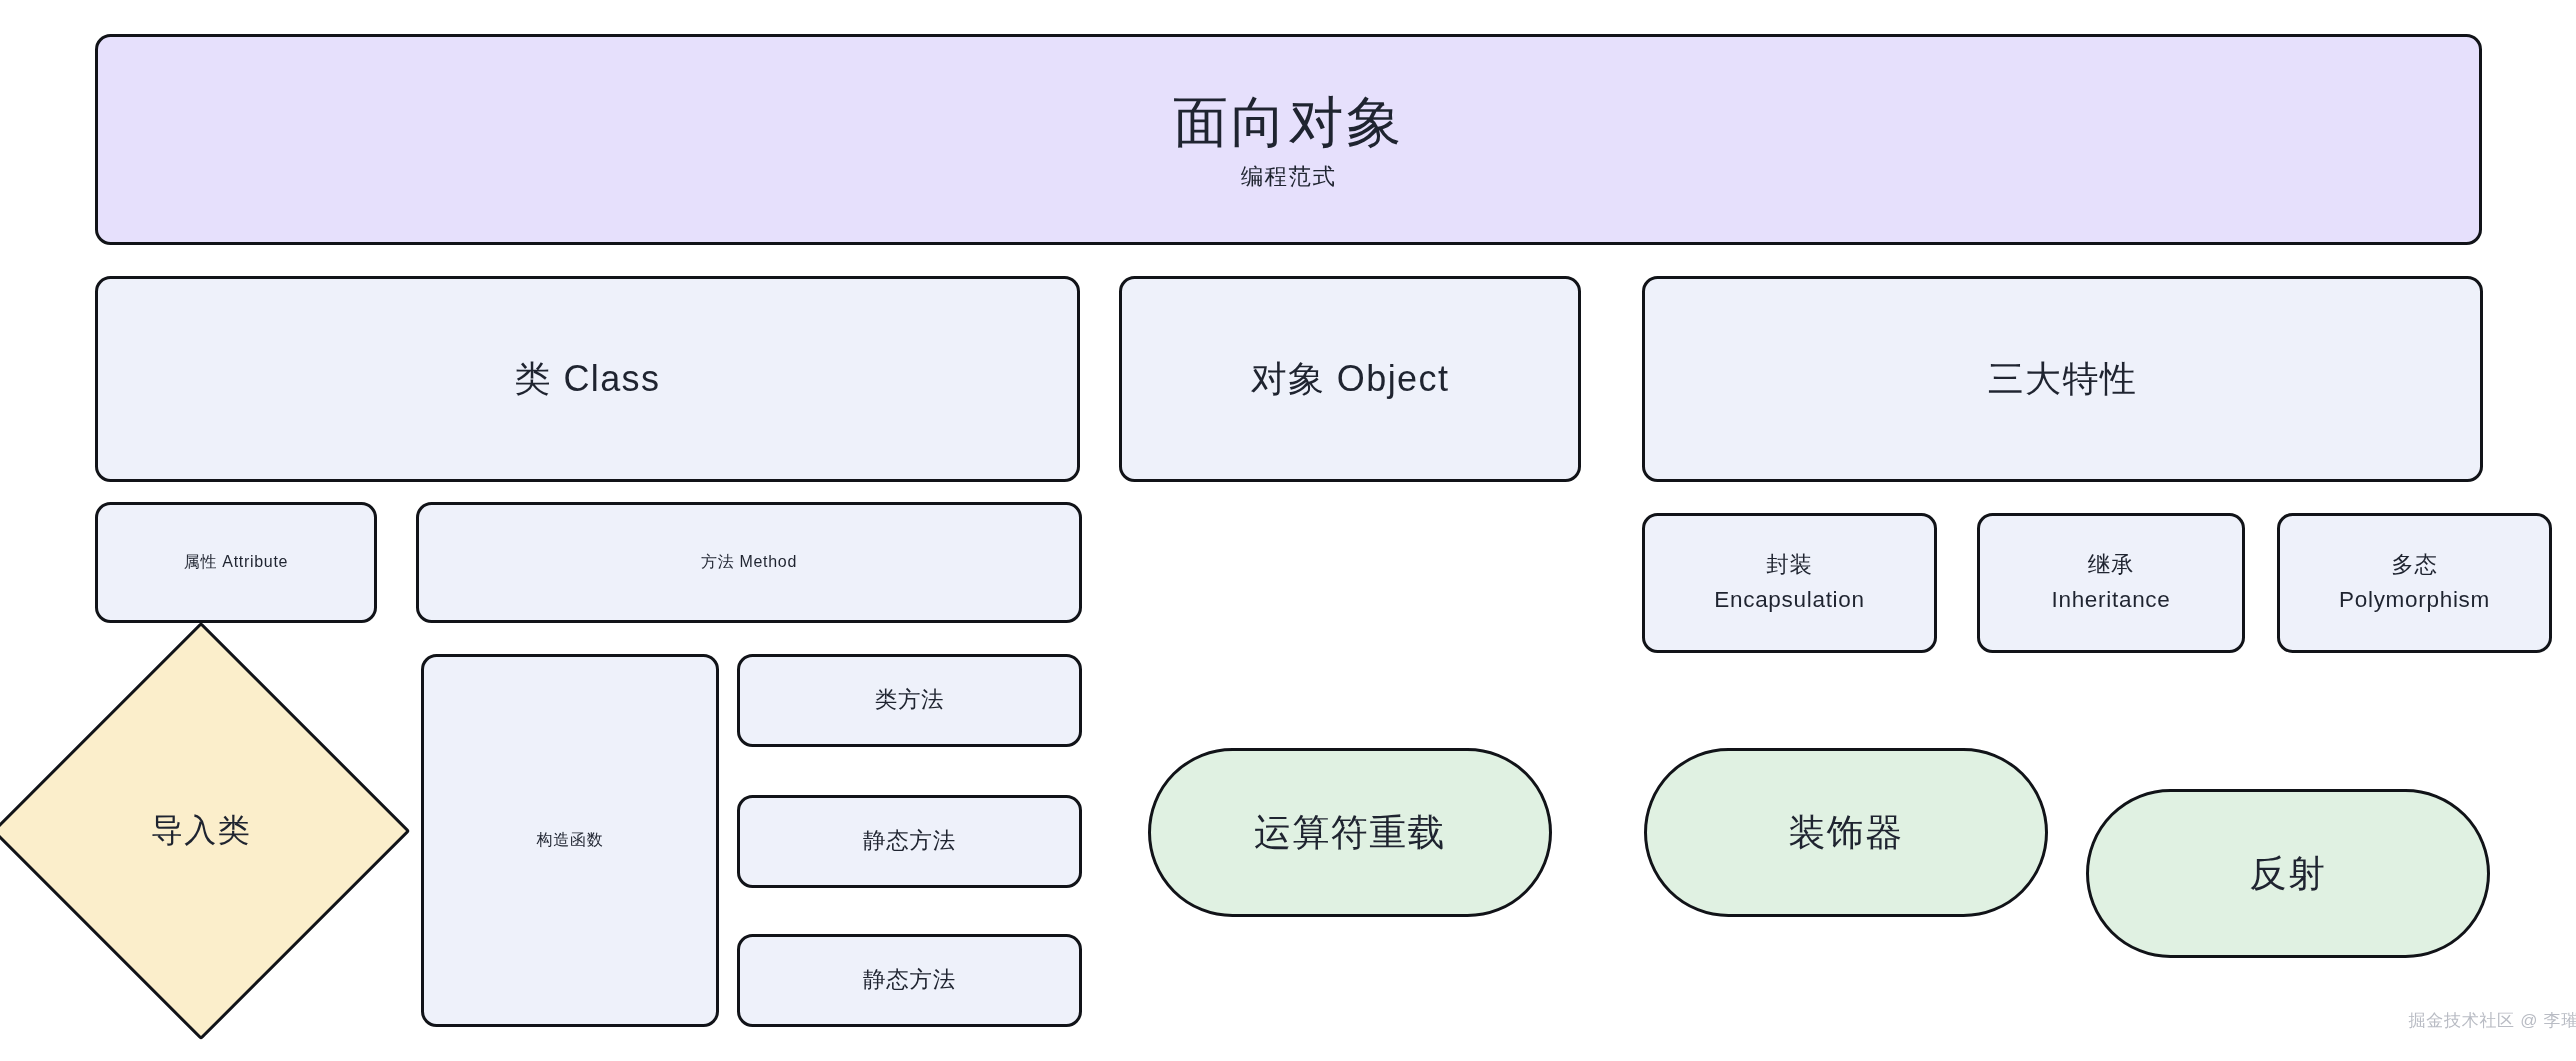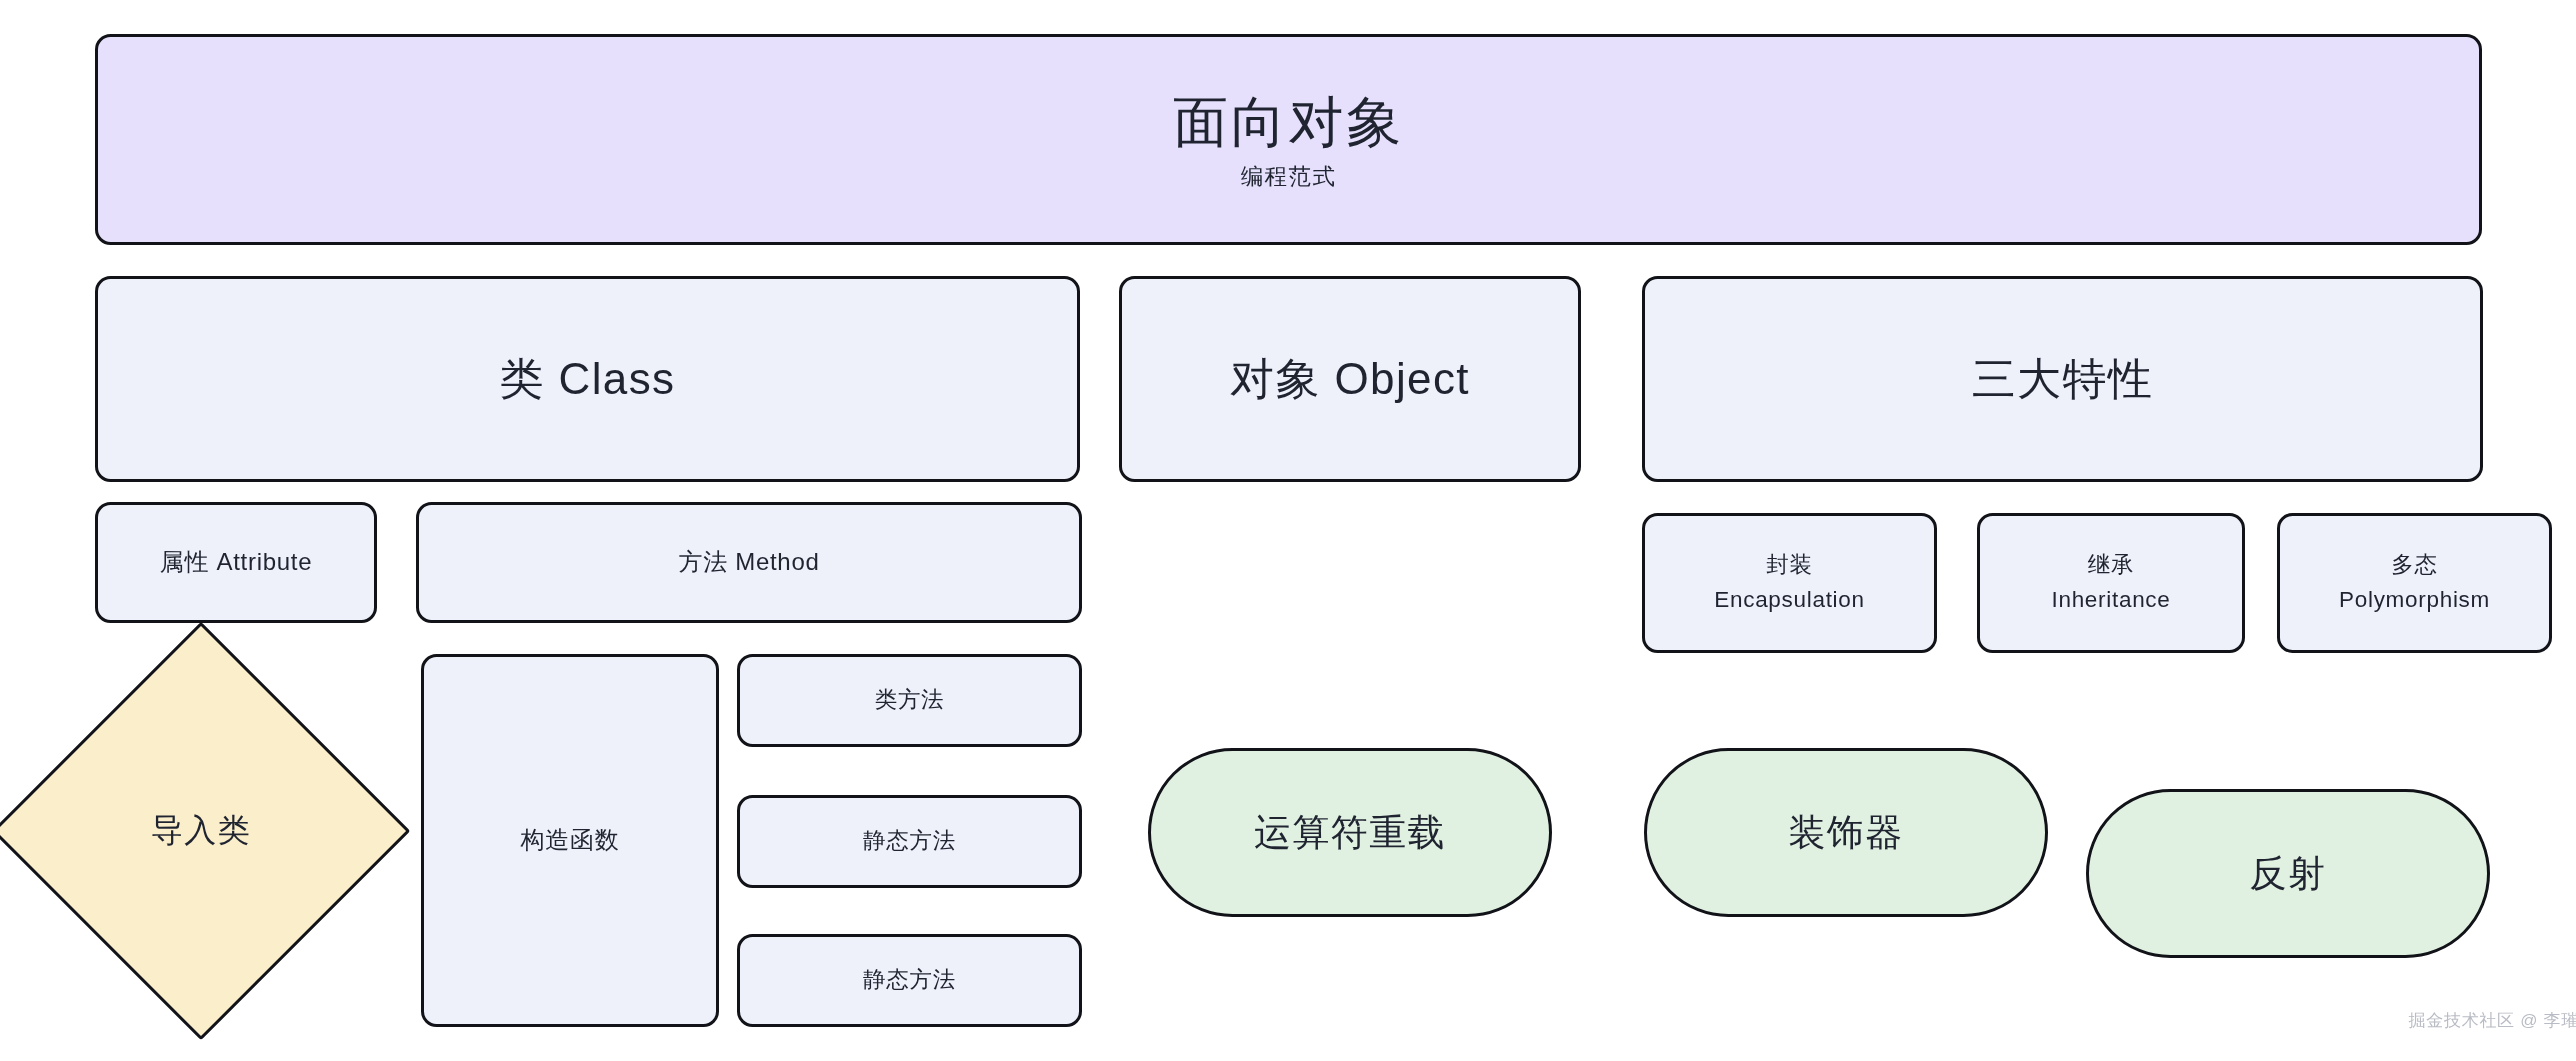--- a/index.html
+++ b/index.html
@@ -49,23 +49,23 @@
     letter-spacing: 2.8px;
     margin-bottom: 5.6px;
   }
   .header-sub {
     font-size: 22.5px;
     font-weight: 400;
     letter-spacing: 1.4px;
   }
 
   
-  .t-xl   { font-size: 44px; letter-spacing: 1.4px; }
+  .t-xl   { font-size: 36px; letter-spacing: 1.4px; }
   .t-lg   { font-size: 37px; letter-spacing: 1.4px; }
-  .t-md   { font-size: 24px; letter-spacing: 0.7px; }
+  .t-md   { font-size: 16px; letter-spacing: 0.7px; }
   .t-sm   { font-size: 22.5px; letter-spacing: 0.7px; }
 
   .line { display: block; }
   .line + .line { margin-top: 5.6px; }
 
   
   .pill { border-radius: 92px; }
 
   
   .diamond-wrap {

